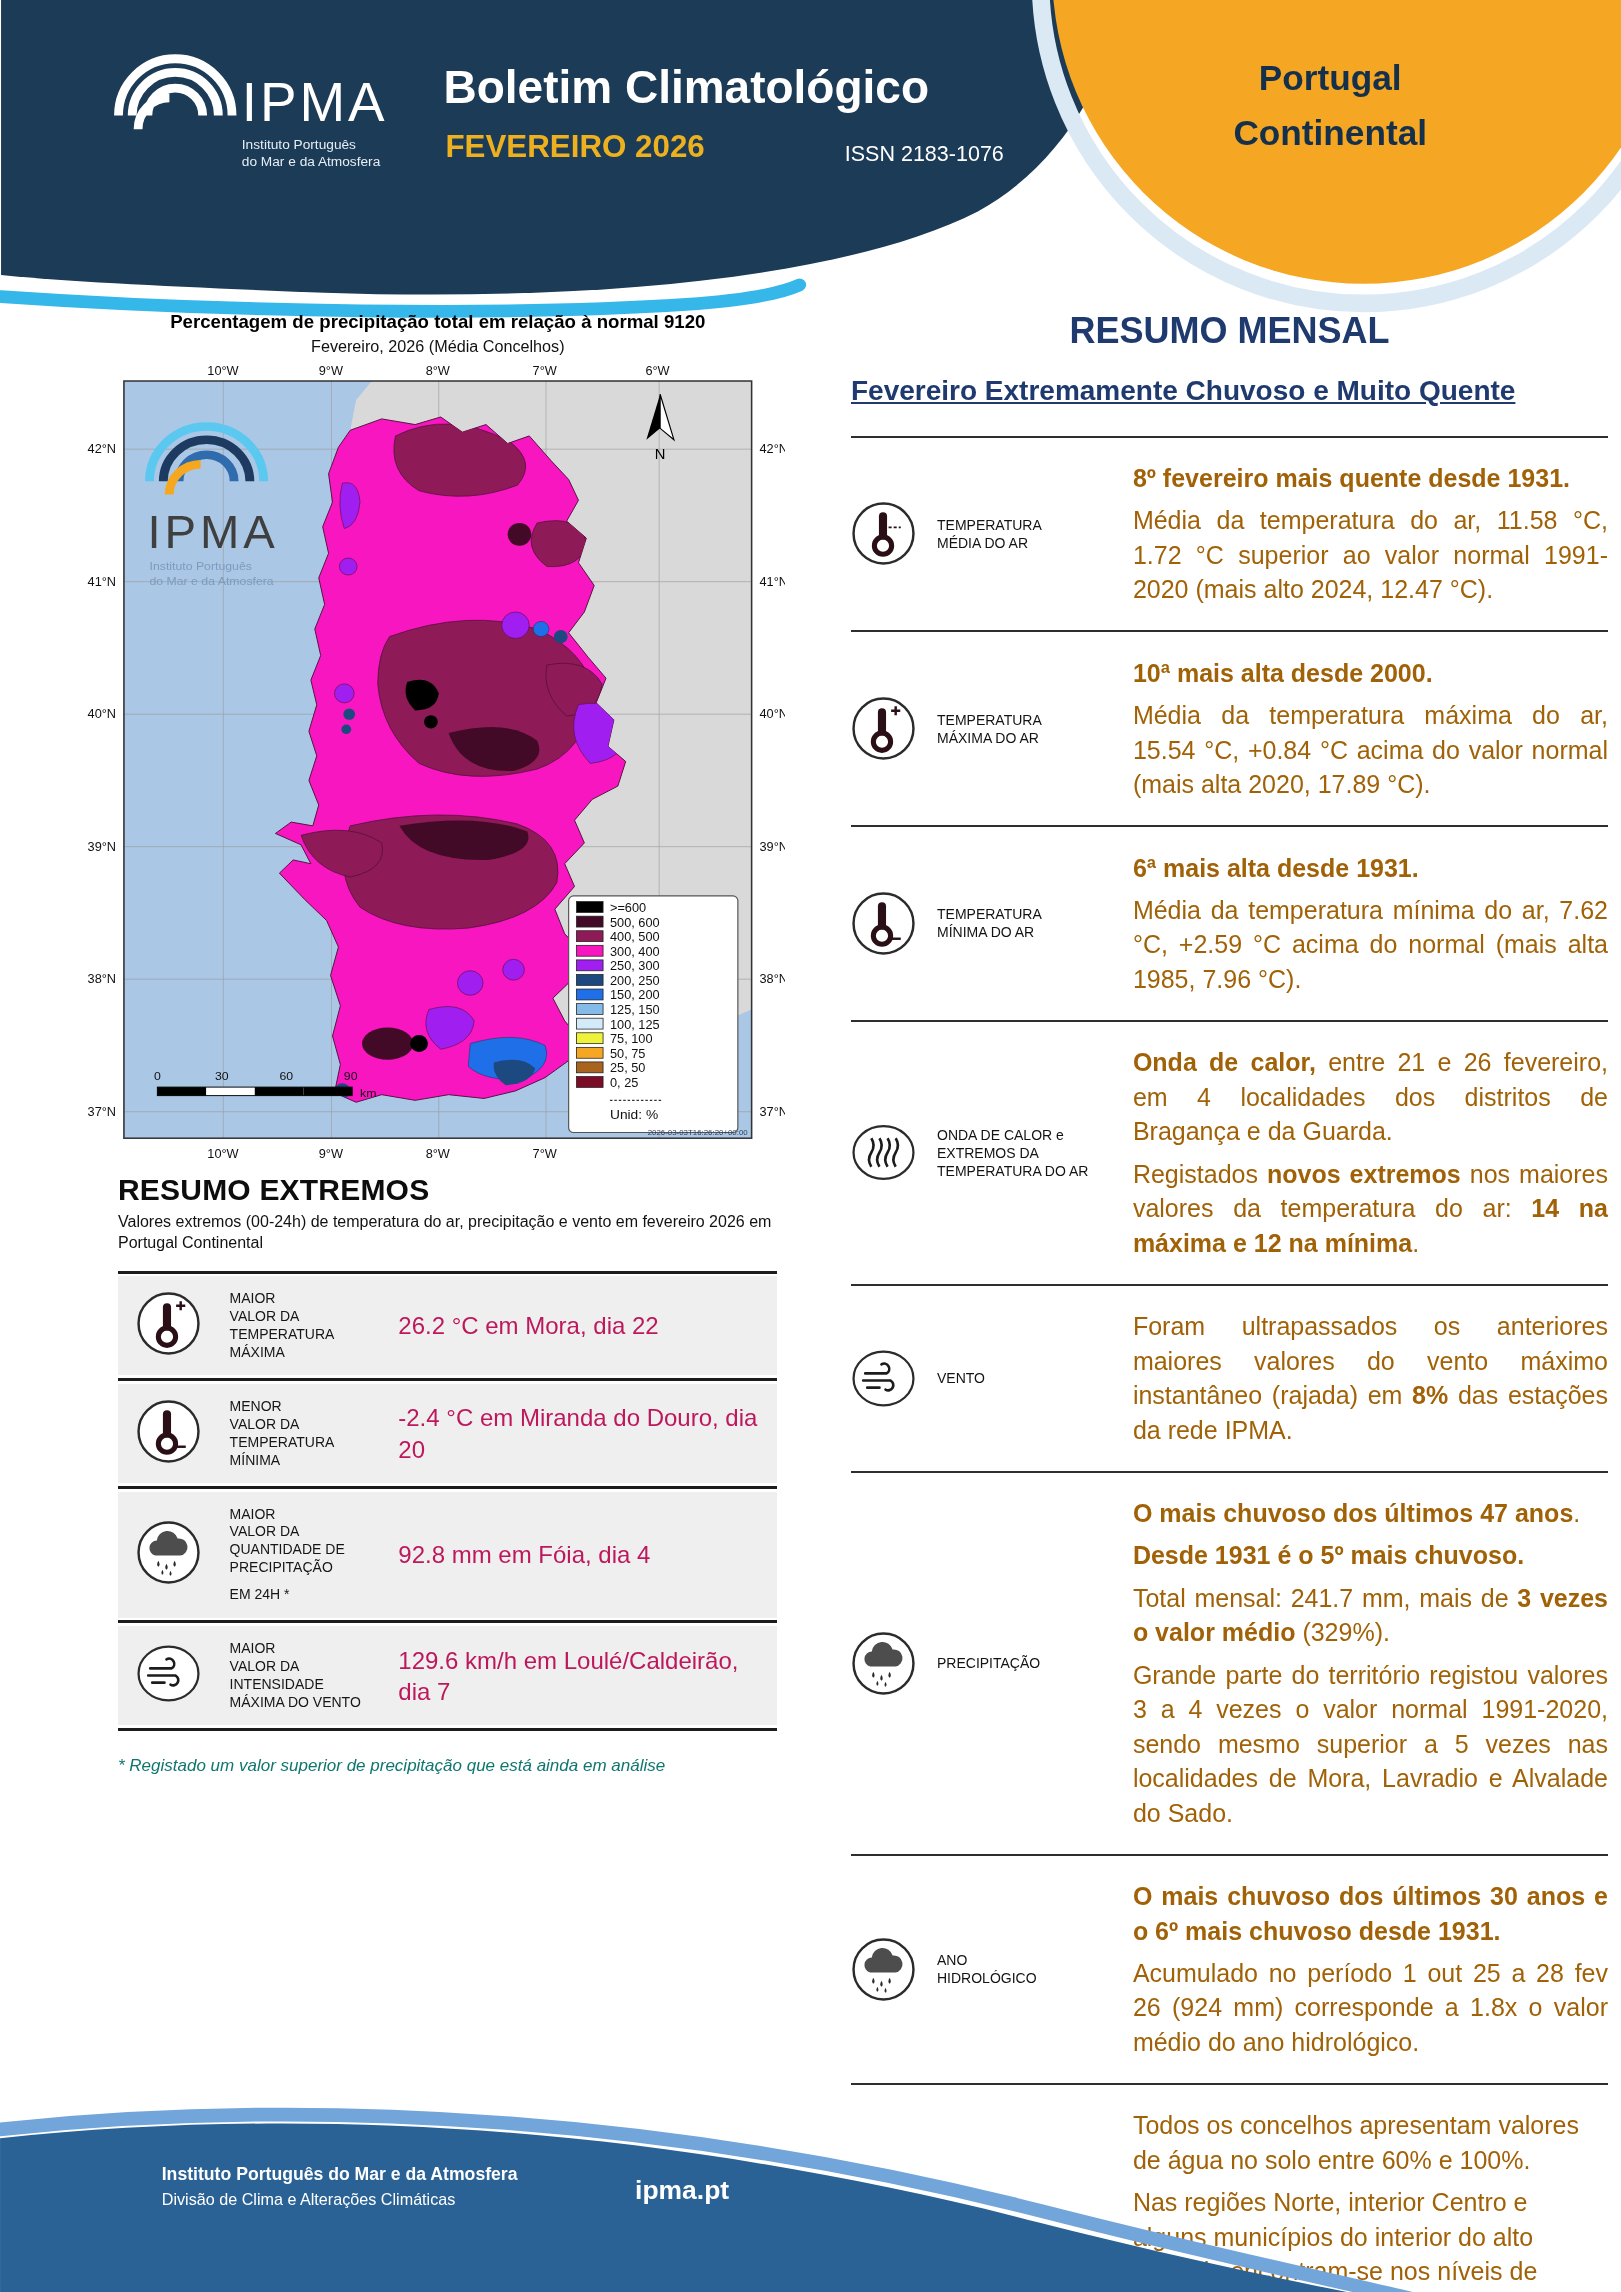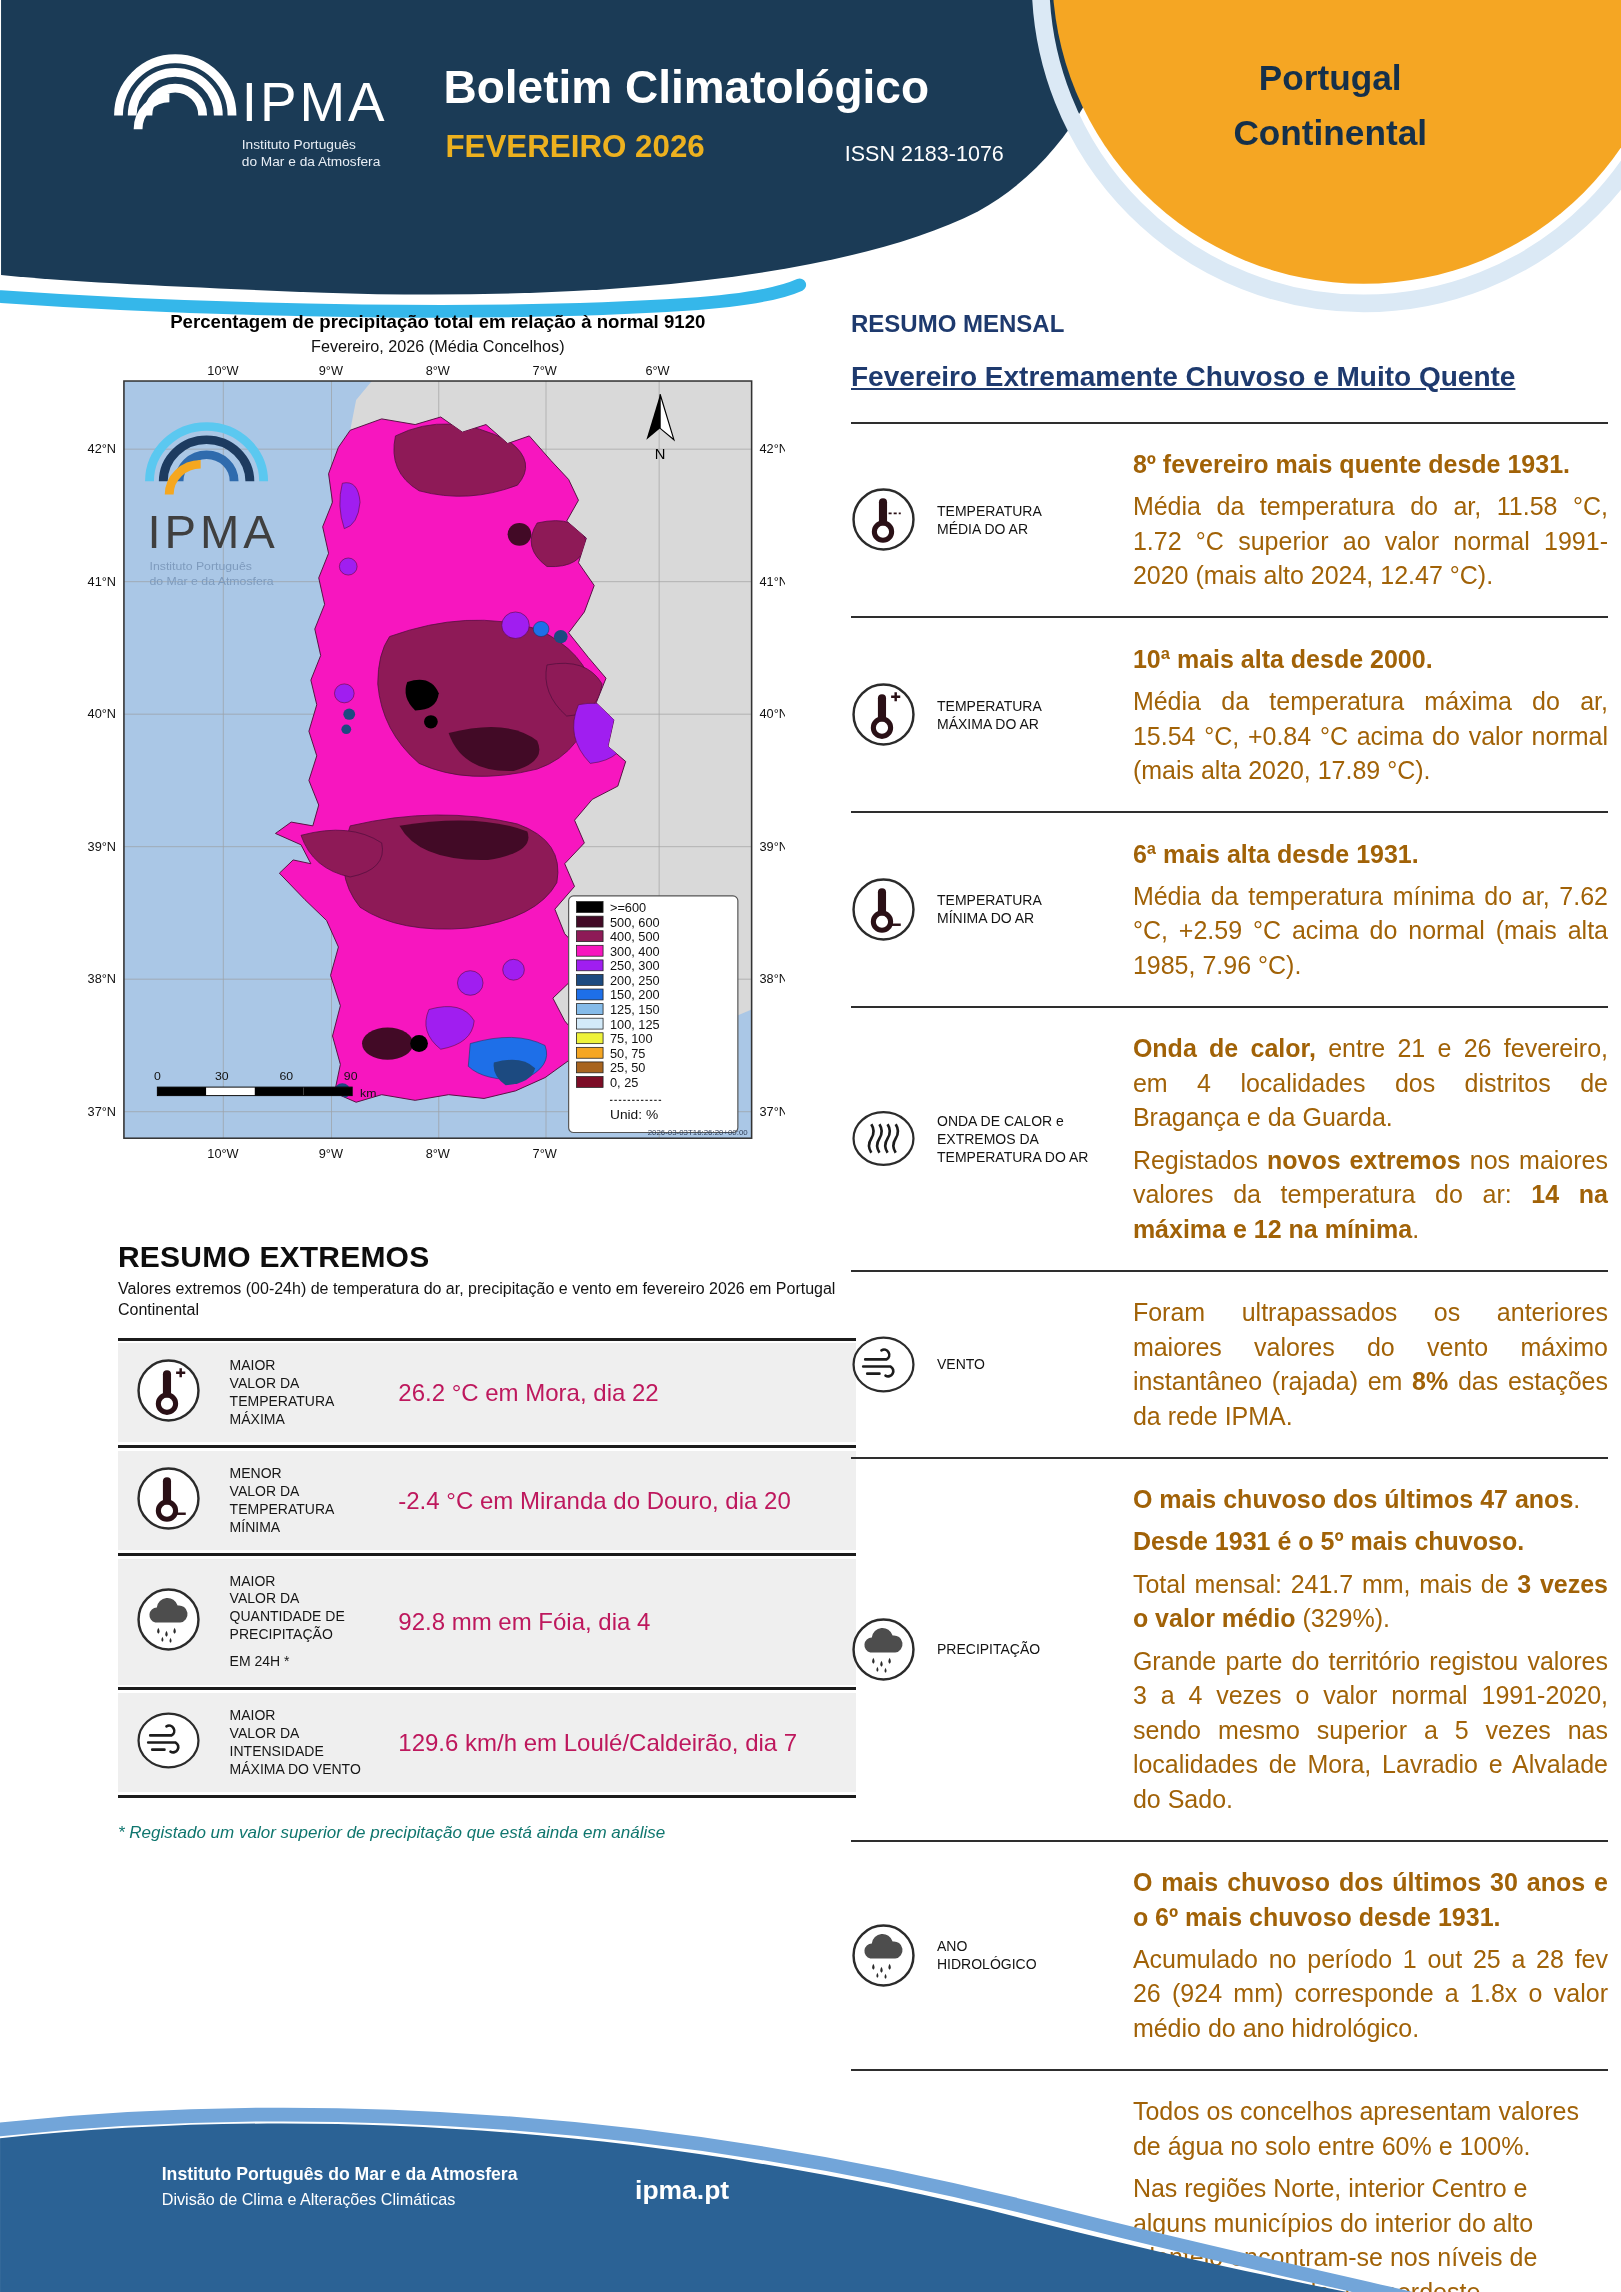--- a/index.html
+++ b/index.html
@@ -7,36 +7,36 @@
         font-family:"Liberation Sans", sans-serif;color:#111;}
   svg text{font-family:"Liberation Sans", sans-serif;}
 
   
   .hdr{position:absolute;top:0;left:0;width:1621px;height:323px;}
 
   
   .mapfig{position:absolute;left:69px;top:304px;width:716px;height:872px;}
 
   
-  .ext{position:absolute;left:118px;top:1240px;width:738px;}
+  .ext{position:absolute;left:118px;top:1173px;width:659px;}
   .ext h2{margin:0;font-size:30px;font-weight:bold;color:#0d0d0d;letter-spacing:0.2px;}
   .ext .desc{margin-top:3.9px;font-size:16px;line-height:1.32;color:#121212;}
   .ext-table{margin-top:17.6px;}
   .ext-div{height:2.9px;background:#1c1c1c;margin:2.9px 0;}
   .ext-row{display:flex;align-items:center;background:#efefef;padding:13.7px 9.8px 13.7px 17.6px;}
   .ext-icon{width:94px;flex:0 0 94px;}
   .ext-icon svg{width:65px;height:65px;}
   .ext-label{width:155px;flex:0 0 155px;font-size:14px;line-height:1.28;color:#161616;}
   .ext-label .note-gap{margin-top:8.8px;}
   .ext-value{flex:1;font-size:24px;line-height:1.3;color:#be185d;padding-left:13.7px;}
   .footnote{margin-top:25.5px;font-size:17px;font-style:italic;color:#0f766e;}
 
   
   .mensal{position:absolute;left:851px;top:310px;width:757px;}
-  .mensal h2{margin:0;font-size:24px;font-weight:bold;color:#1e3a6e;}
+  .mensal h2{margin:0;font-size:36px;font-weight:bold;color:#1e3a6e;text-align:center;}
   .mensal .sub{margin-top:18px;font-size:28px;font-weight:bold;color:#1e3a6e;
                line-height:1.5;text-align:justify;text-decoration:underline;}
   .m-table{margin-top:23.5px;border-bottom:2.5px solid #2e2e2e;}
   .m-row{display:flex;align-items:center;border-top:2.5px solid #2e2e2e;padding:23.5px 0;}
   .m-iconcol{width:86px;flex:0 0 86px;display:flex;justify-content:flex-start;}
   .m-iconcol svg{width:65px;height:65px;}
   .m-label{width:190px;flex:0 0 190px;font-size:14px;line-height:1.3;color:#131313;padding-right:5.9px;}
   .m-text{flex:1;font-size:25px;line-height:1.38;color:#a16207;}
   .m-text.just{text-align:justify;}
   .m-text p{margin:0 0 7.8px 0;}

